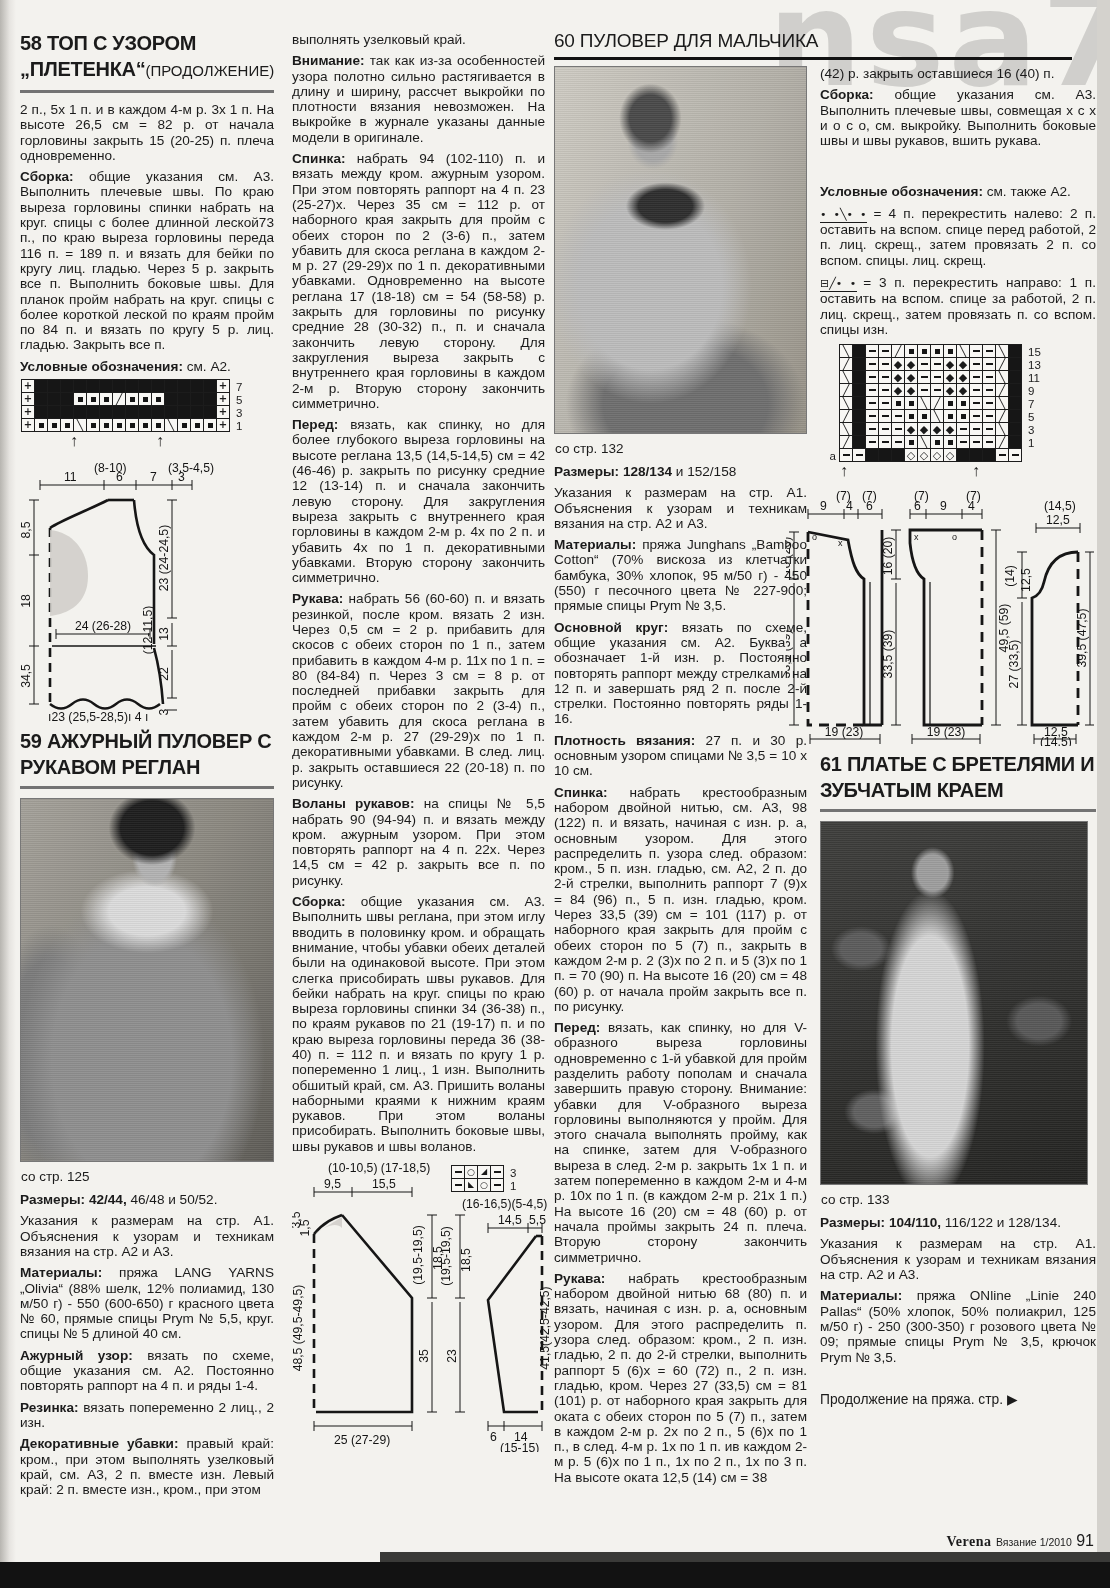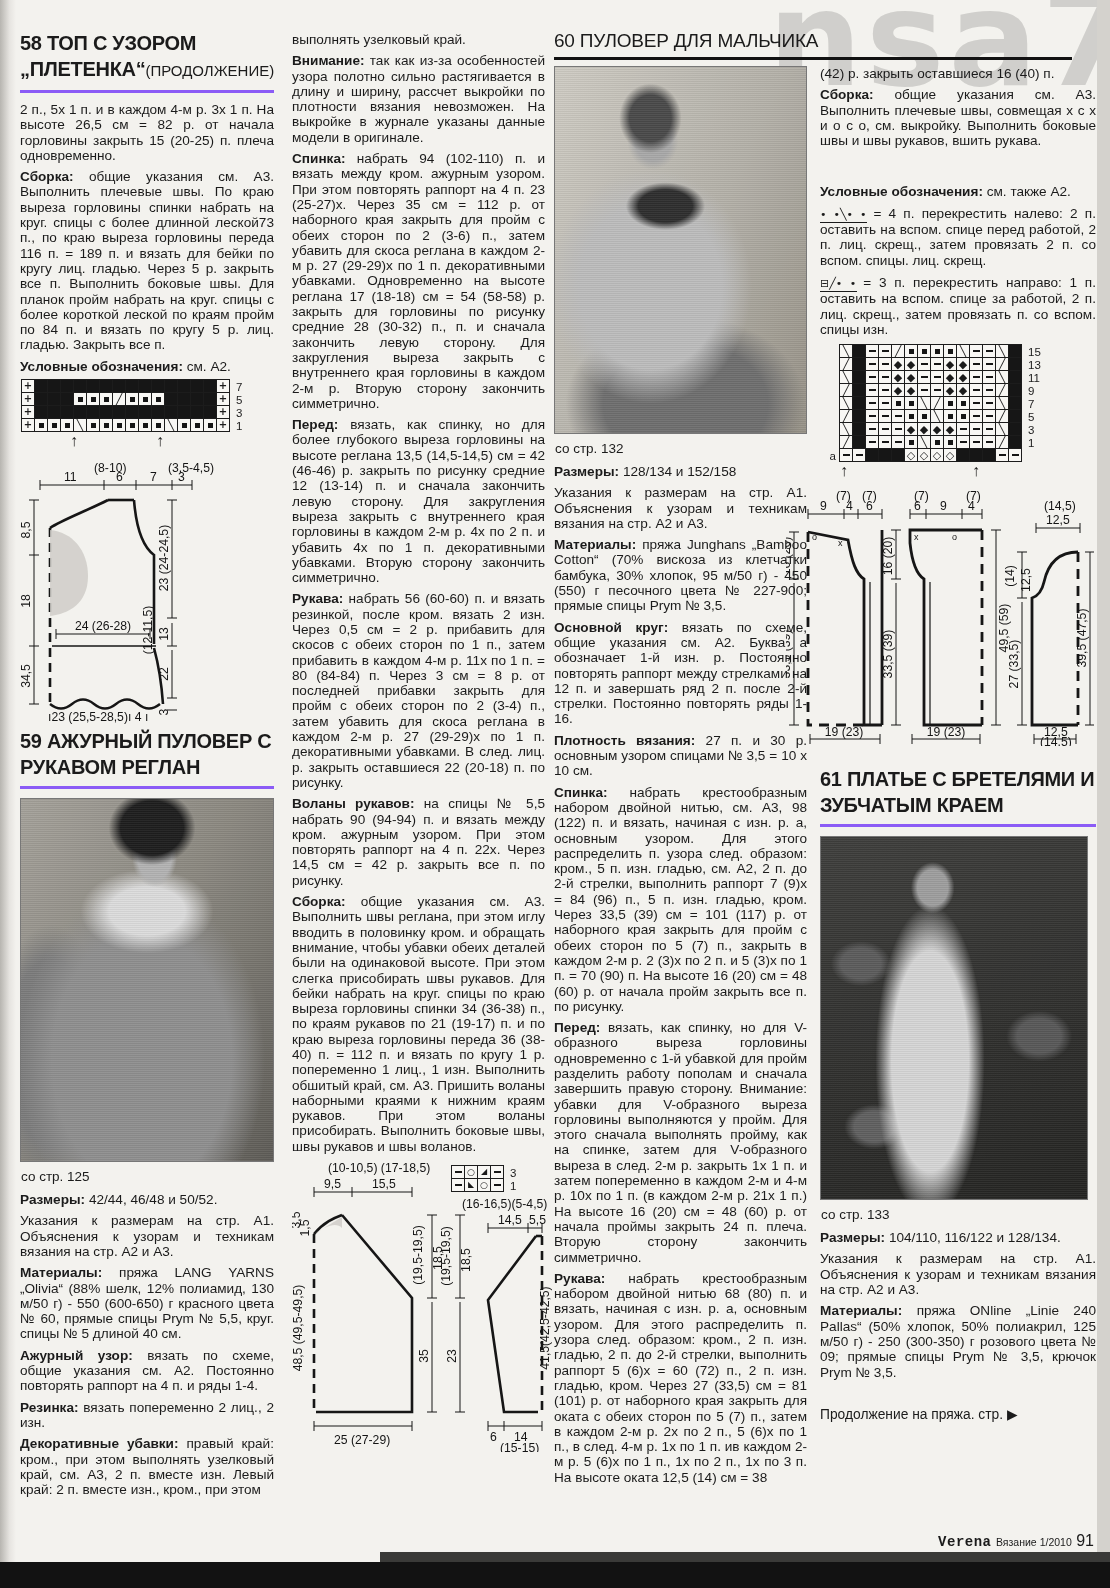--- a/index.html
+++ b/index.html
@@ -13,29 +13,29 @@
   .bottom-shadow{position:absolute;left:380px;top:1552px;width:730px;height:12px;background:#3a3a38;z-index:5;}
   .watermark{position:absolute;left:768px;top:-38px;font-family:"DejaVu Sans",sans-serif;
     font-weight:bold;font-size:132px;color:#b5b4b1;opacity:.55;letter-spacing:4px;z-index:1;user-select:none;}
   .col{position:absolute;z-index:2;}
   #col1{left:20px;top:30px;width:254px;}
   #col2{left:292px;top:32px;width:253px;}
   #col3{left:554px;top:26px;width:253px;}
   #col4{left:820px;top:66px;width:276px;}
   
   .article-title{font-weight:bold;font-size:20px;line-height:26px;letter-spacing:-.3px;
-    border-bottom:3px solid #8b5cf6;padding-bottom:6px;margin:0 0 9px 0;}
+    border-bottom:3px solid #737373;padding-bottom:6px;margin:0 0 9px 0;}
   .t2small{font-weight:normal;font-size:15px;letter-spacing:0;}
   .title60{position:absolute;left:554px;top:30px;width:540px;font-weight:normal;font-size:19px;
     letter-spacing:-.2px;z-index:2;white-space:nowrap;}
   .rule60{position:absolute;left:554px;top:57px;width:518px;height:3px;background:#121212;z-index:2;}
   
   .para{margin:0 0 6px 0;font-size:13.6px;line-height:15.3px;text-align:justify;}
   .para .lead{font-weight:bold;}
-  .para .b2{font-weight:normal;}
+  .para .b2{font-weight:bold;}
   .caption{font-size:13.5px;margin:7px 0 8px 1px;}
   
   .photo{position:relative;width:100%;border:1px solid #777;box-sizing:border-box;}
   .photo .grain{position:absolute;inset:0;
     background:repeating-linear-gradient(0deg,rgba(255,255,255,.05) 0 1px,rgba(0,0,0,.05) 1px 2px);}
   .photo59{height:364px;background:
     radial-gradient(70px 60px at 52% 8%, #1e1e1e 0 45%, transparent 62%),
     radial-gradient(34px 46px at 53% 16%, #b3b3b3 0 50%, transparent 66%),
     radial-gradient(95px 60px at 50% 31%, #dcdcdc 0 40%, transparent 70%),
     radial-gradient(150px 210px at 48% 72%, #8f8f8f 0 60%, transparent 82%),
@@ -79,21 +79,21 @@
   .lsym{font-family:"DejaVu Sans",sans-serif;font-size:11px;letter-spacing:0;
         border-bottom:1px solid #1b1b1b;padding:0 1px 1px 0;margin-right:6px;}
   .legend-head{margin-top:36px;}
   
   svg text{font-family:"Liberation Sans",sans-serif;font-size:11.8px;fill:#141414;}
   svg .dim{font-size:12.2px;}
   .schwrap{position:relative;}
   #legend59{position:absolute;left:158px;top:2px;}
   #sch60wrap{margin-left:-34px;position:relative;}
   .footer{position:absolute;left:820px;top:1532px;width:274px;text-align:right;z-index:3;}
-  .footer .brand{font-family:Liberation Mono, monospace;font-weight:bold;font-size:14px;letter-spacing:.5px;text-align:center;}
+  .footer .brand{font-family:Liberation Serif, serif;font-weight:bold;font-size:14px;letter-spacing:.5px;text-align:center;}
   .footer .issue{font-size:10.5px;text-align:right;}
   .footer .pg{font-size:16px;margin-left:0;}
   .continuation{font-size:13.8px;margin-top:26px;}
 </style>
 </head>
 <body>
 
 <div class="left-edge"></div>
 <div class="right-edge"></div>
 <div class="bottom-shadow"></div>
@@ -649,21 +649,21 @@
       <text x="260" y="36" class="dim">12,5</text>
       <text x="228" y="88" class="dim" transform="rotate(-90 228 88)" text-anchor="middle">(14)</text>
       <text x="244" y="92" class="dim" transform="rotate(-90 244 92)" text-anchor="middle">12,5</text>
       <text x="232" y="176" class="dim" transform="rotate(-90 232 176)" text-anchor="middle">27 (33,5)</text>
       <text x="300" y="150" class="dim" transform="rotate(-90 300 150)" text-anchor="middle">39,5 (47,5)</text>
       <text x="258" y="248" class="dim">12,5</text>
       <text x="254" y="258" class="dim">(14,5)</text>
     </svg>
   </div>
 
-  <div class="article-title" style="margin-top:16px">61 ПЛАТЬЕ С БРЕТЕЛЯМИ И ЗУБЧАТЫМ КРАЕМ</div>
+  <div class="article-title" style="margin-top:1px">61 ПЛАТЬЕ С БРЕТЕЛЯМИ И ЗУБЧАТЫМ КРАЕМ</div>
   <div class="photo photo61">
       <div class="grain"></div>
     </div>
   <div class="caption">со стр. 133</div>
   <div>
       <p class="para"><strong class="lead">Размеры: </strong><strong class="b2">104/110, </strong><span>116/122 и 128/134.</span></p>
       <p class="para"><span>Указания к размерам на стр. А1. Объяснения к узорам и техникам вязания на стр. А2 и А3.</span></p>
       <p class="para"><strong class="lead">Материалы: </strong><span>пряжа ONline „Linie 240 Pallas“ (50% хлопок, 50% полиакрил, 125 м/50 г) - 250 (300-350) г розового цвета № 09; прямые спицы Prym № 3,5, крючок Prym № 3,5.</span></p>
     </div>
   <div class="continuation">Продолжение на пряжа. стр. ▶</div>

